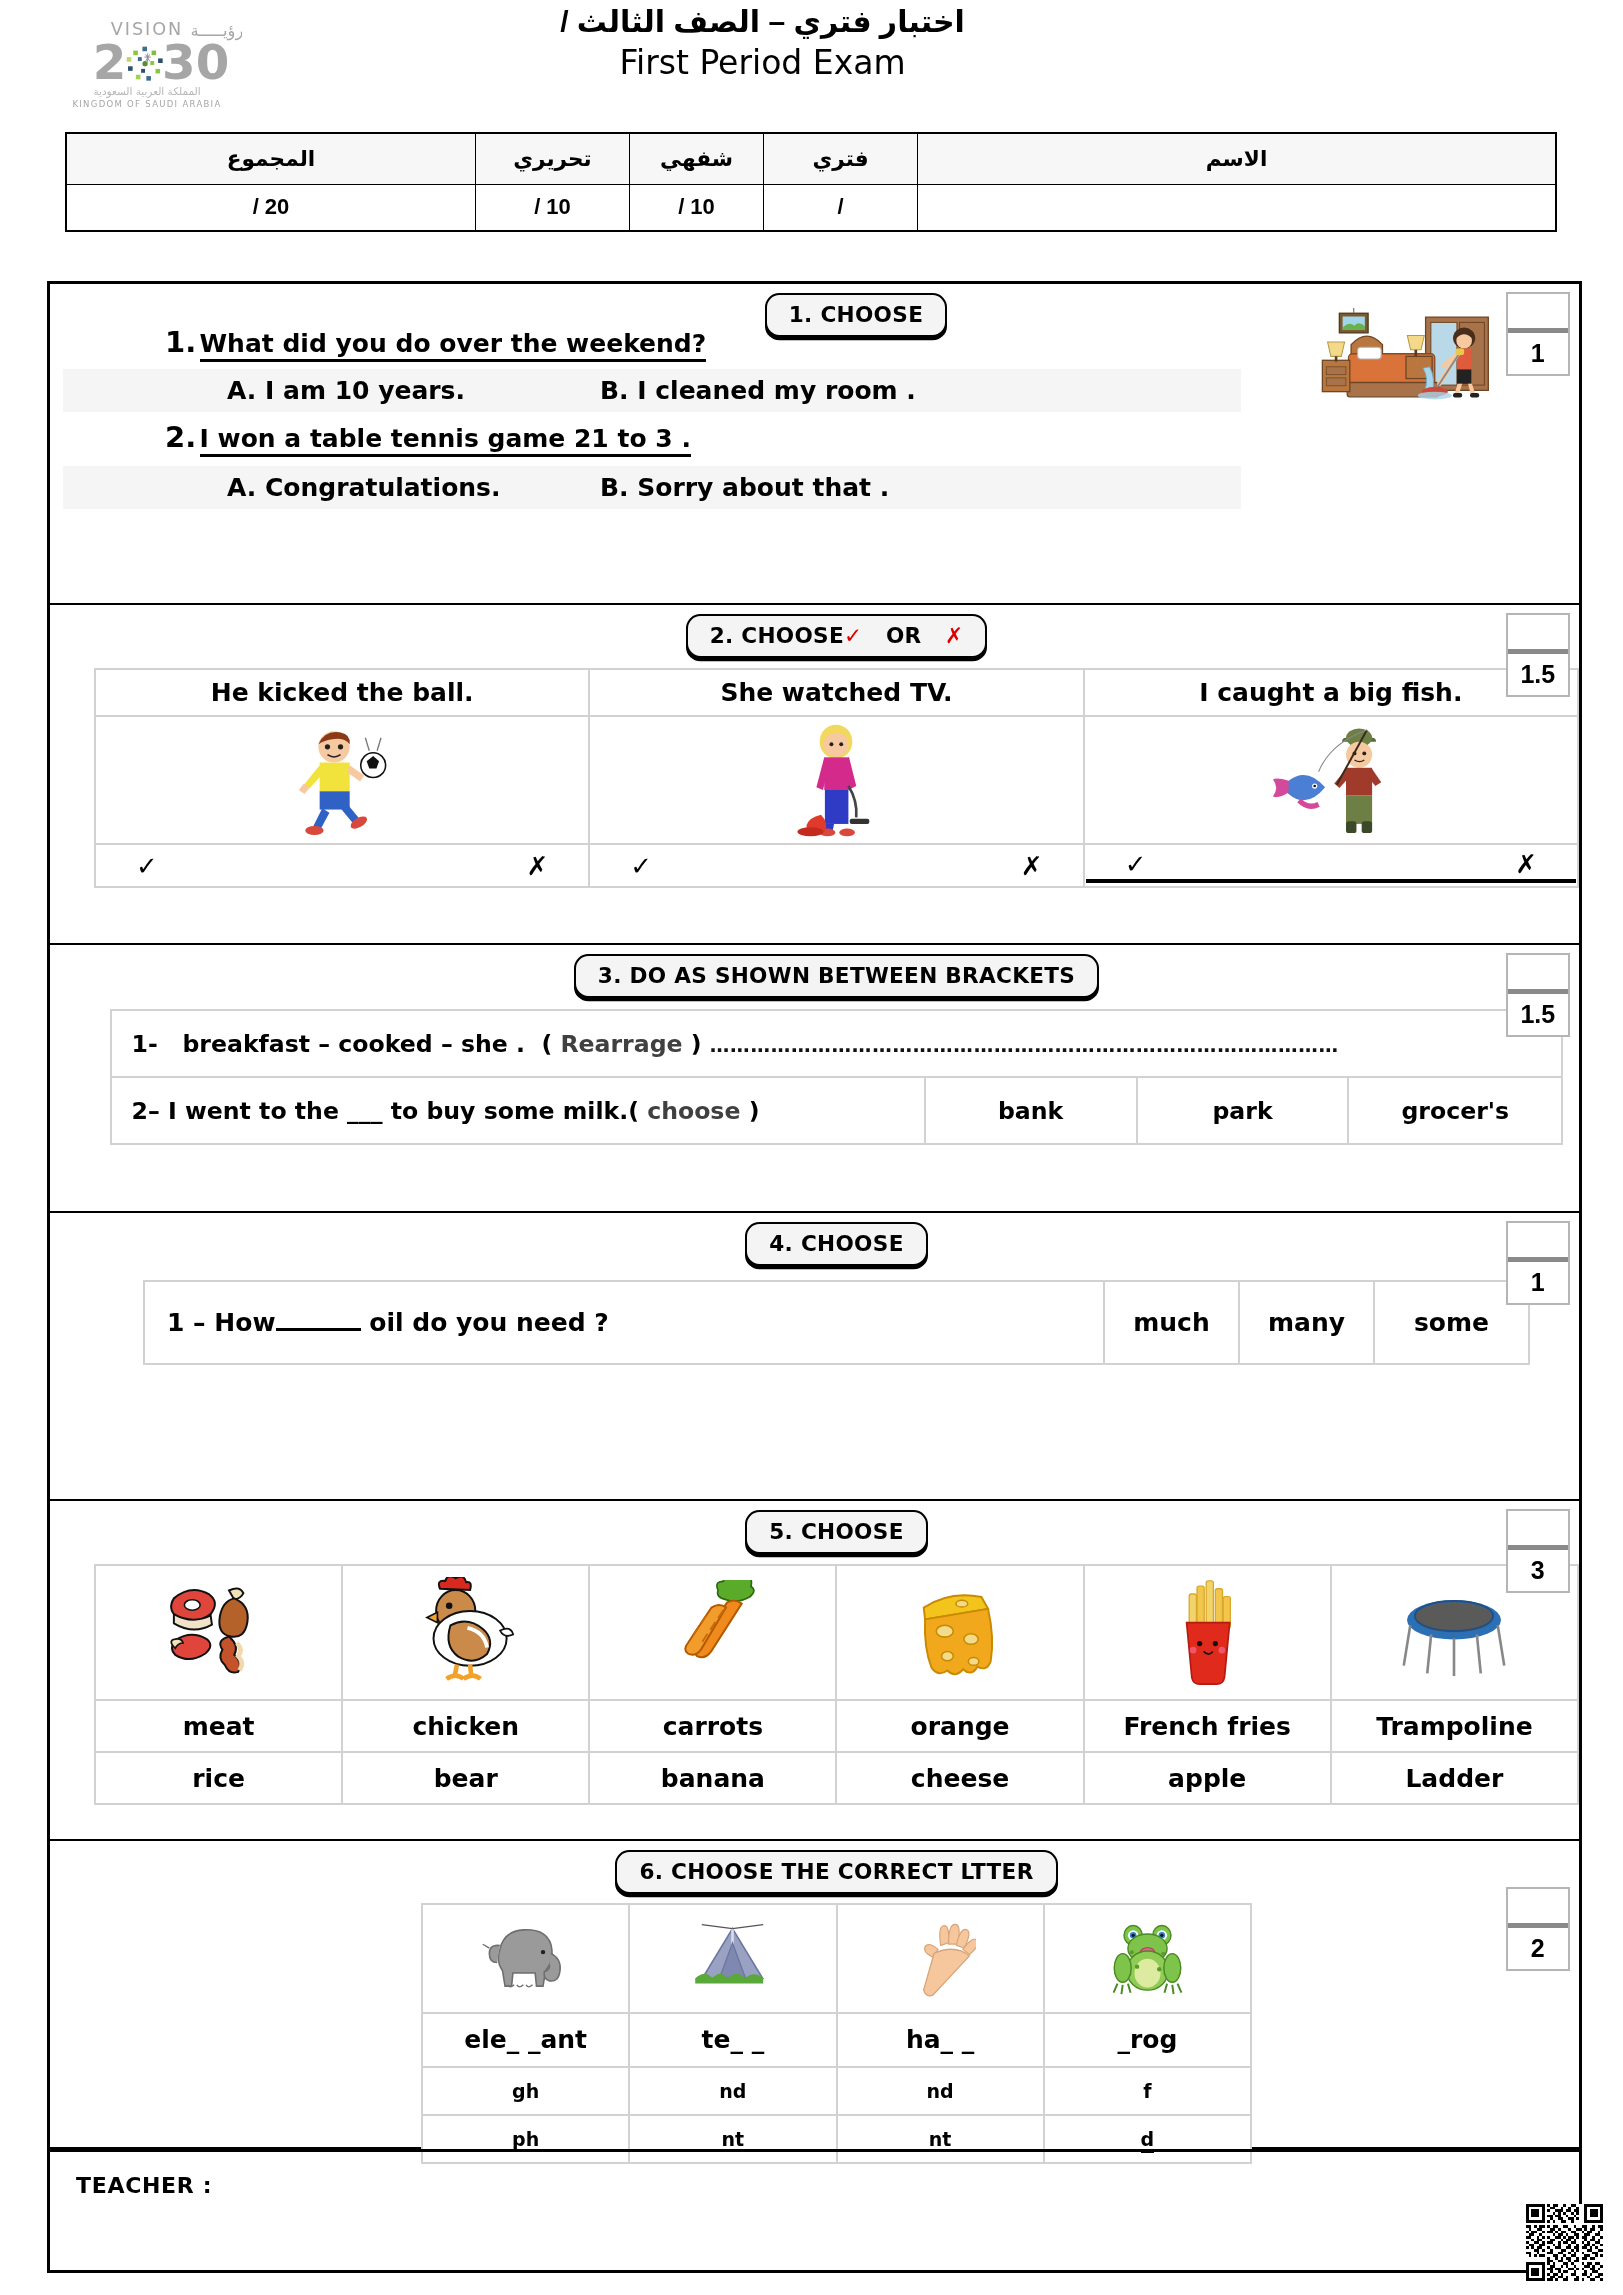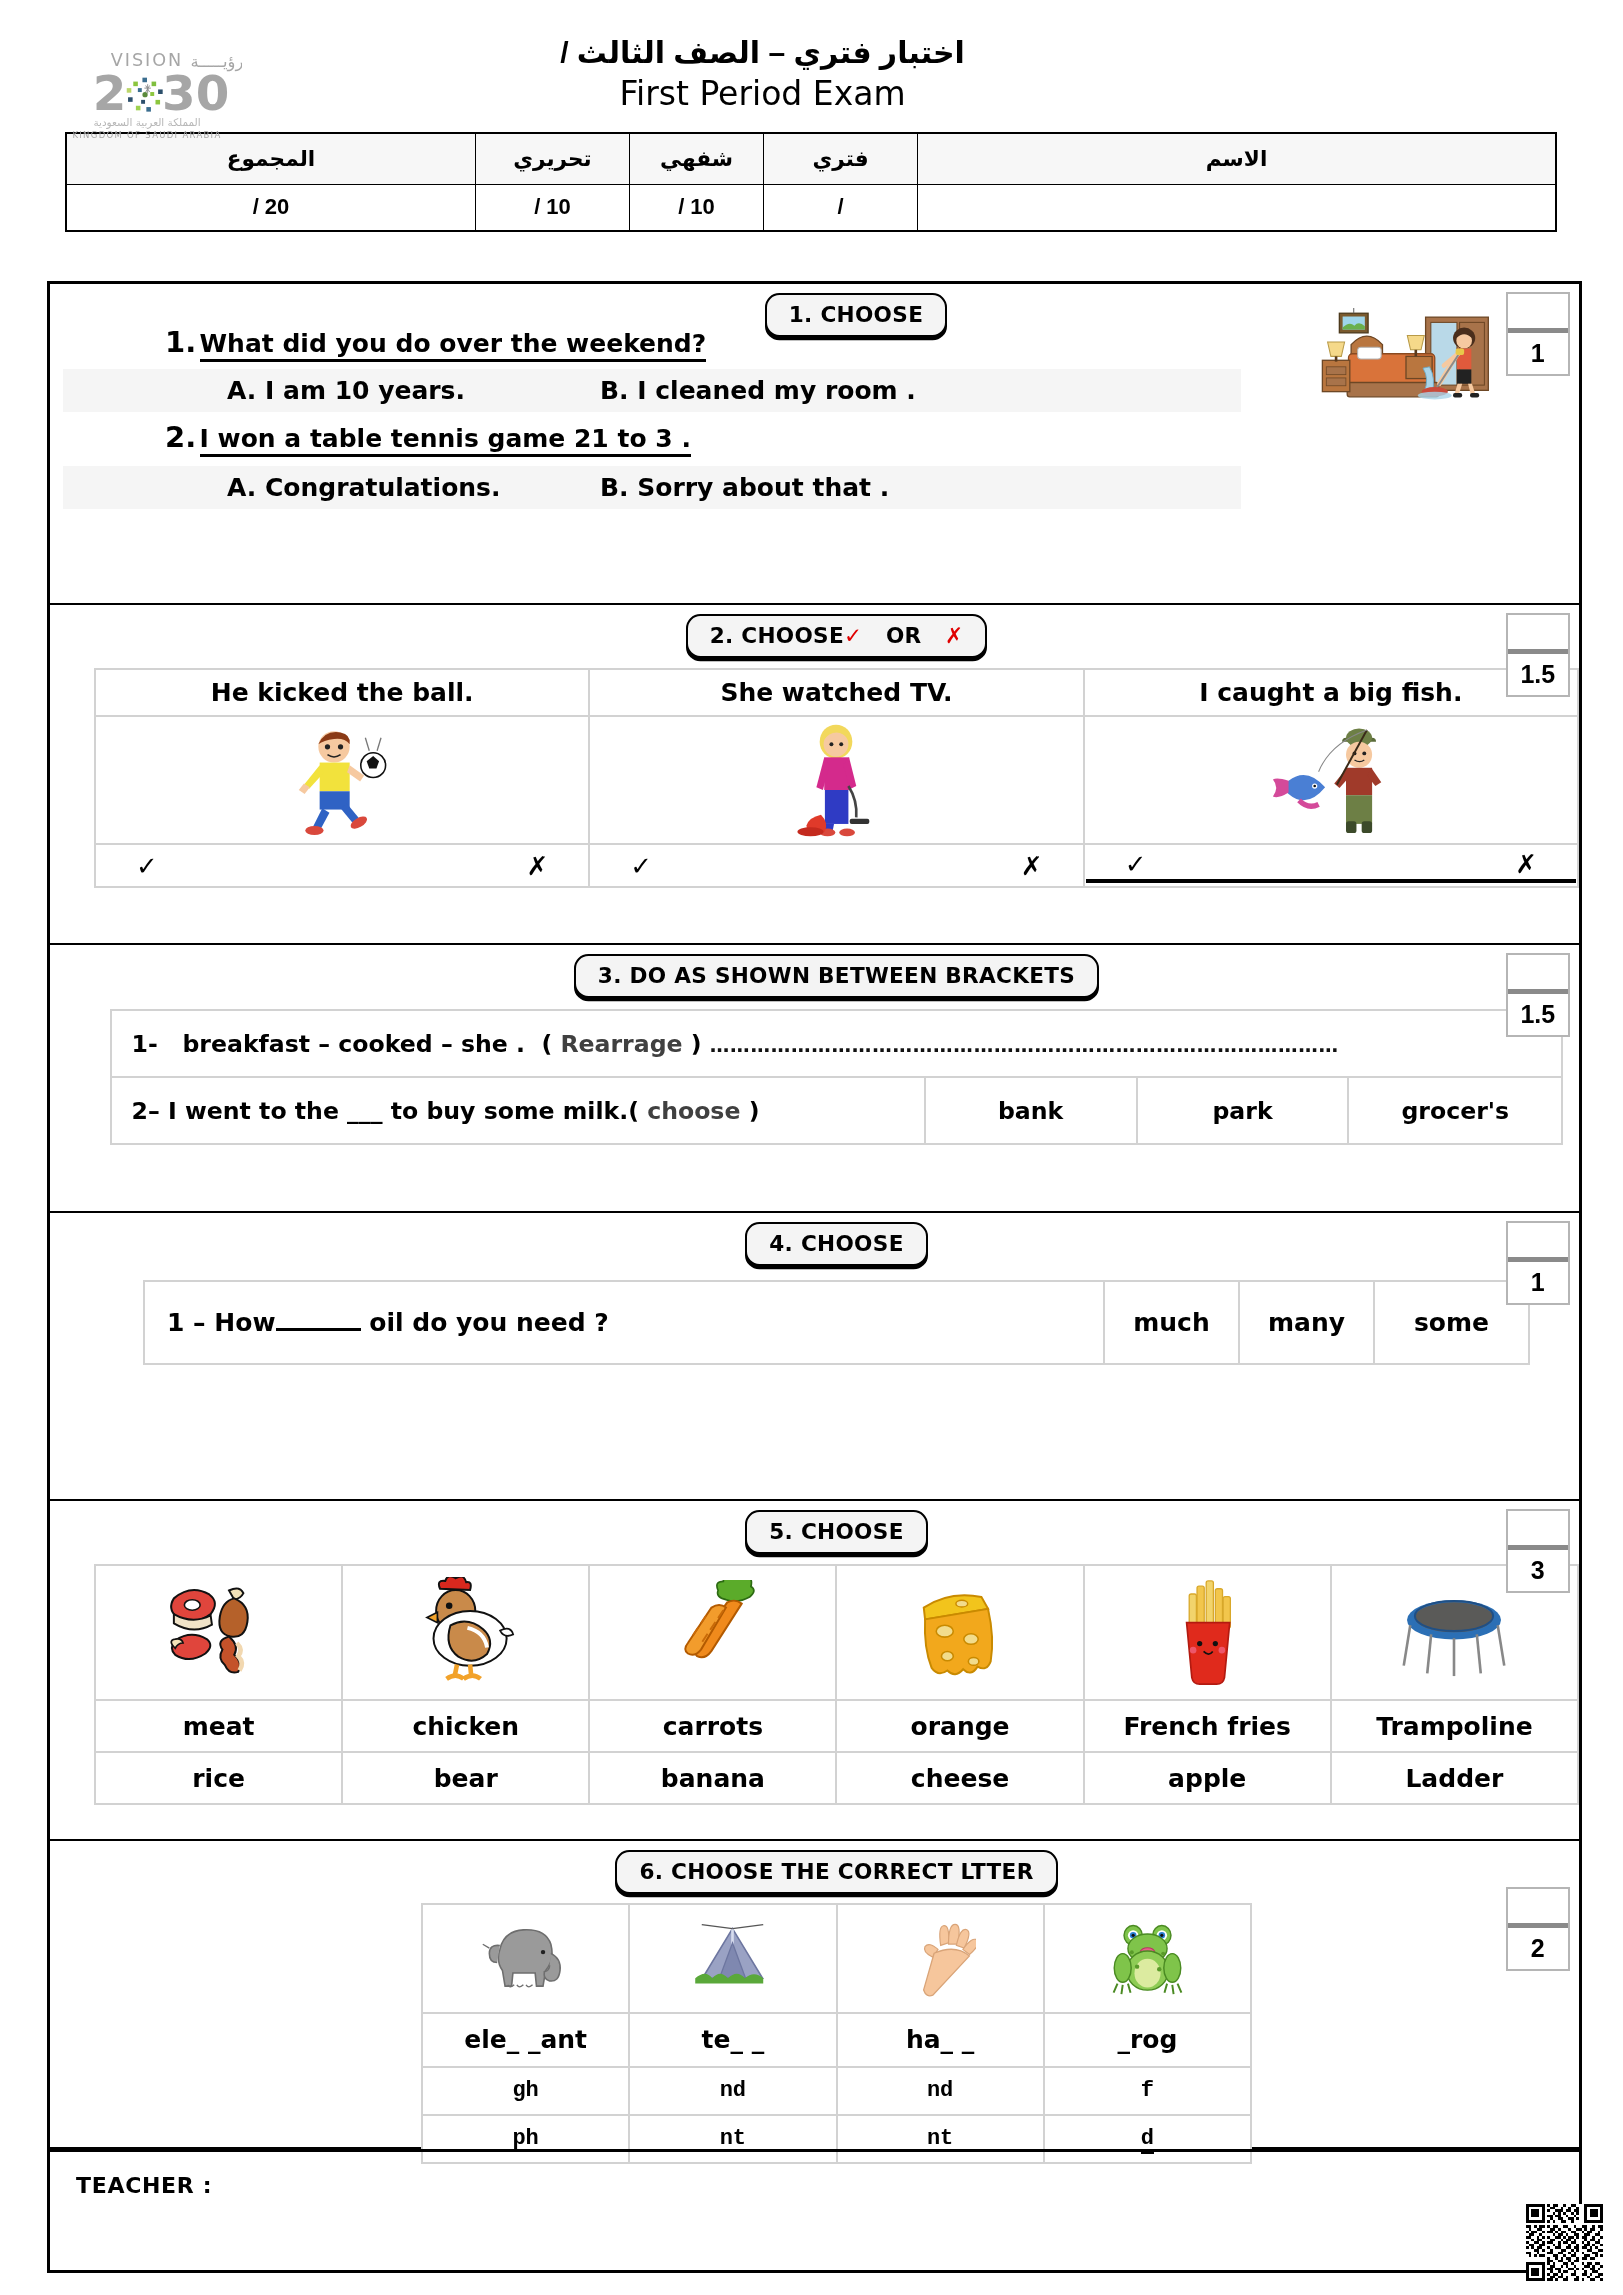--- a/index.html
+++ b/index.html
@@ -4,21 +4,21 @@
 <style>
   html,body{margin:0;padding:0;background:#fff;}
   body{
     width:1623px;height:2295px;
     font-family:"Liberation Sans","DejaVu Sans",sans-serif;
     color:#000;overflow:hidden;position:relative;
   }
   .page{position:relative;width:1623px;height:2295px;box-sizing:border-box;}
 
   
-  .header{display:flex;align-items:flex-start;padding:36px 39px 0 39px;height:124px;box-sizing:border-box;}
+  .header{display:flex;align-items:flex-start;padding:5px 39px 0 39px;height:124px;box-sizing:border-box;}
   .logo-wrap{width:216px;flex:0 0 216px;display:flex;justify-content:center;padding-top:9.2px;}
   .logo{width:190px;height:98px;}
   .title-wrap{flex:1;text-align:center;padding-right:314px;}
   .title-ar{font-size:30px;font-weight:700;letter-spacing:0;line-height:1.15;direction:rtl;}
   .title-en{font-size:33px;font-weight:400;line-height:1.3;margin-top:2.6px;font-family:"DejaVu Sans",sans-serif;}
 
   
   .info-table{
     margin:7.9px 65px 0 65px;
     border-collapse:collapse;width:calc(100% - 131px);
@@ -112,21 +112,21 @@
   .s5{height:340px;}
   .s5tbl{margin:10.5px auto 0 auto;width:1485px;}
   .s5tbl td.pic{height:131px;}
   .s5tbl td.w{height:48px;font-size:25px;font-weight:700;}
 
   
   .s6{height:308px;}
   .s6tbl{margin:9.2px auto 0 auto;width:831px;}
   .s6tbl td.pic{height:105px;}
   .s6tbl td.word{height:50px;font-size:25px;font-weight:700;}
-  .s6tbl td.let{height:44px;font-size:22px;font-weight:700;font-family:Liberation Mono, monospace;}
+  .s6tbl td.let{height:44px;font-size:19px;font-weight:700;}
   .ul{border-bottom:3.3px solid #000;}
 
   
   .foot{height:72px;position:relative;}
   .teacher{position:absolute;left:26px;top:21px;font-size:22px;font-weight:700;font-family:"DejaVu Sans",sans-serif;letter-spacing:0.7px;}
   .qr-outer{position:absolute;right:19.6px;bottom:14.4px;width:77px;height:77px;}
 
   svg{display:block;}
 </style>
 </head>

